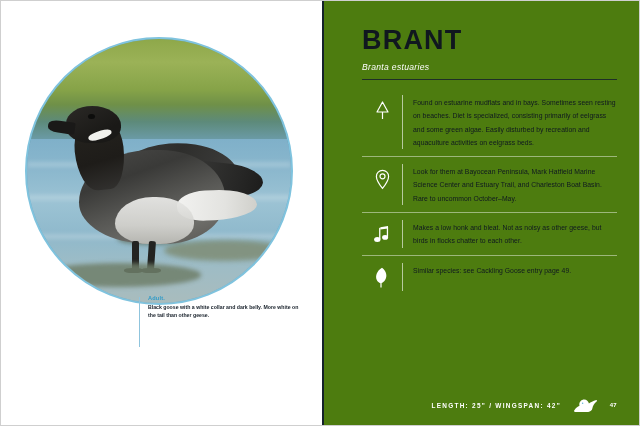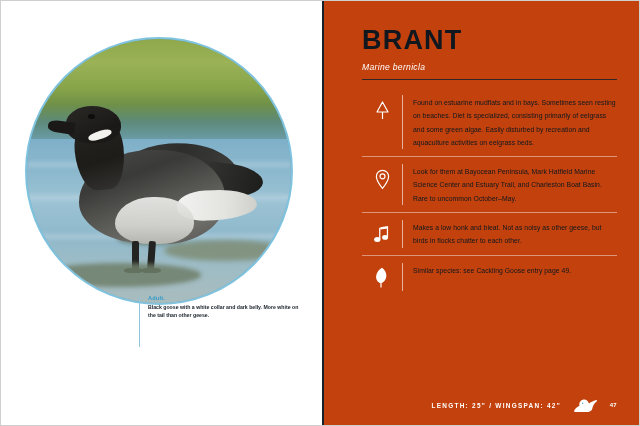--- a/index.html
+++ b/index.html
@@ -142,21 +142,21 @@
   }
 
   
   .gutter{
     flex:0 0 2px;background:#16222c;height:100%;
   }
 
   
   .page-right{
     position:relative;flex:1;height:100%;
-    background:#c2410c;
+    background:#4d7c0f;
     color:#ffffff;
     overflow:hidden;
   }
   .rt-inner{position:absolute;left:38px;right:22px;top:26px;}
   .species-name{
     font-size:27px;font-weight:800;letter-spacing:1.2px;
     color:#10171f;margin:0 0 8px 0;line-height:1;
   }
   .sci-name{
     font-size:8.6px;font-style:italic;color:#ffffff;margin:0 0 7px 0;
@@ -249,21 +249,21 @@
         <p class="cap-body">Black goose with a white collar and dark belly. More white on the tail than other geese.</p>
       </div>
     </div>
   </div>
 
   <div class="gutter"></div>
 
   <div class="page-right">
     <div class="rt-inner">
       <h1 class="species-name">BRANT</h1>
-      <div class="sci-name">Marine bernicla</div>
+      <div class="sci-name">Branta estuaries</div>
       <div class="hr-main"></div>
 
       <ul class="fact-list">
 
         <li class="fact">
           <span class="fact-icon">
             <svg width="17" height="21" viewBox="0 0 17 21" fill="none" stroke="#ffffff" stroke-width="1.2" stroke-linejoin="round">
               <path d="M8.5 2 L14 12 L3 12 Z"></path>
               <path d="M8.5 12 L8.5 19"></path>
             </svg>

